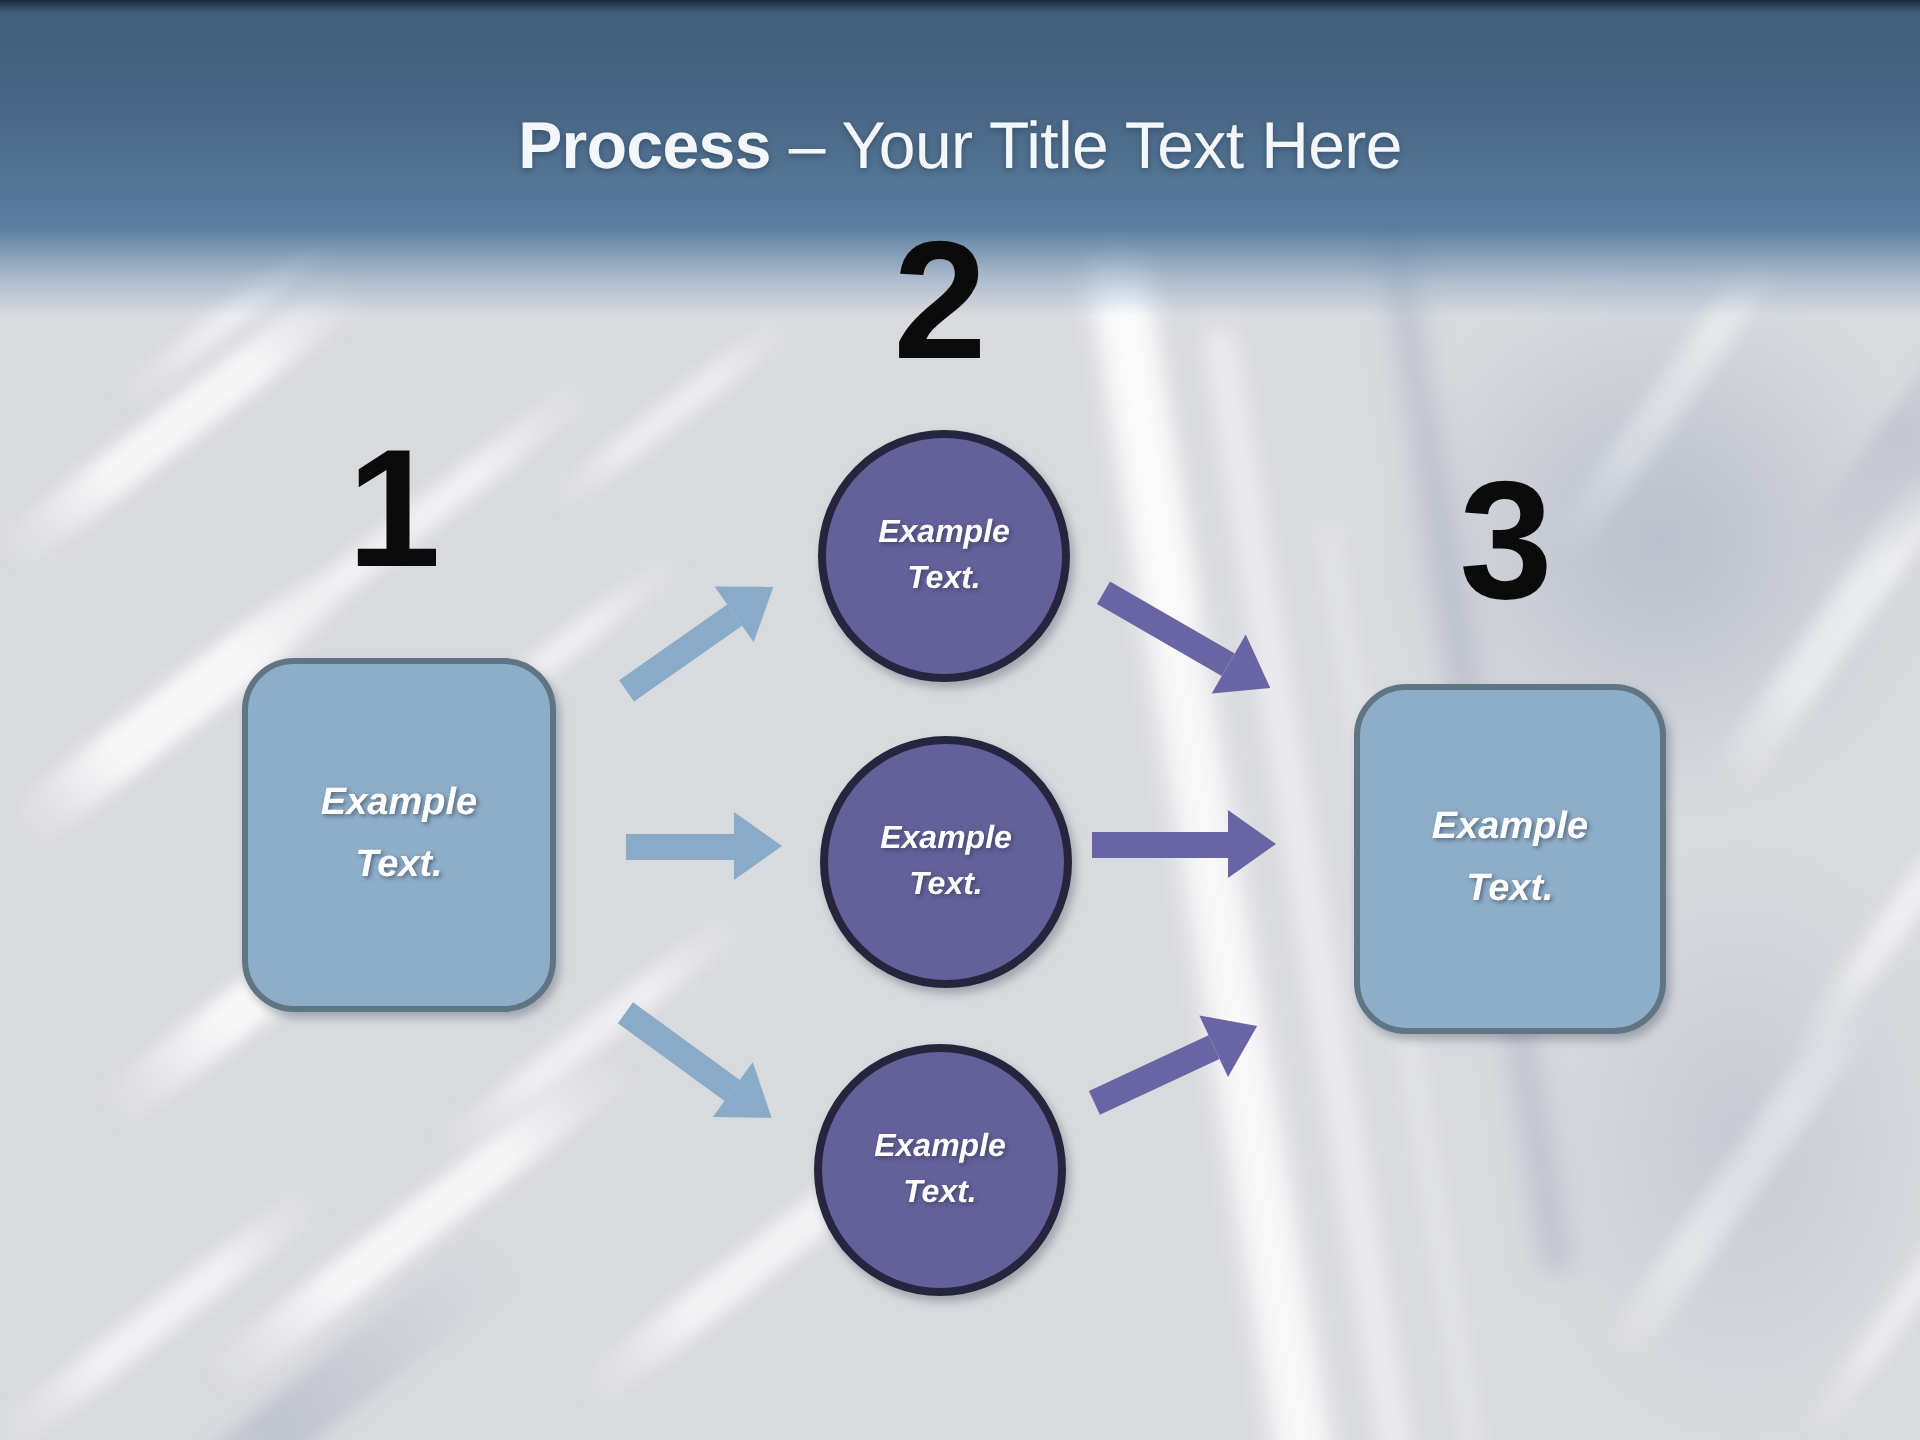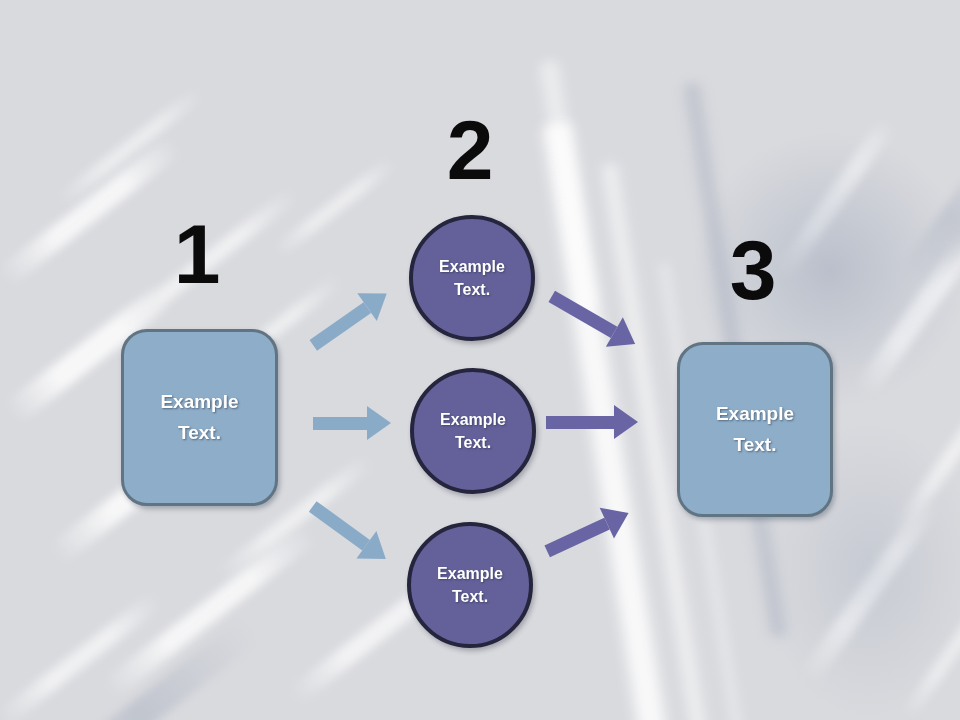--- a/index.html
+++ b/index.html
@@ -71,21 +71,21 @@
     border-radius:50%;
     box-shadow:2px 3px 5px rgba(40,40,60,0.3);
     display:flex; flex-direction:column; justify-content:center;
   }
   .circle-top    { left:409px; top:215px; }
   .circle-middle { left:410px; top:368px; }
   .circle-bottom { left:407px; top:522px; }
 
   
   .shape-text {
-    text-align:center; color:#ffffff; font-weight:bold; 
+    text-align:center; color:#ffffff; font-weight:bold; font-style:italic;
     text-shadow:1px 1px 2px rgba(40,50,70,0.55);
   }
   .pbox .shape-text    { font-size:19px; line-height:1.62; }
   .pcircle .shape-text { font-size:16px; line-height:1.45; }
   .shape-text span { display:block; }
 
   
   .arrow {
     position:absolute; height:34px;
     display:flex; align-items:center;
@@ -140,20 +140,25 @@
     <div class="streak" style="left:860px;top:450px;width:180px;height:16px;transform:rotate(-55deg);opacity:.55"></div>
     <div class="streak" style="left:760px;top:580px;width:220px;height:20px;transform:rotate(-55deg);opacity:.65"></div>
     <div class="streak" style="left:870px;top:640px;width:170px;height:14px;transform:rotate(-55deg);opacity:.5"></div>
     <div class="streak dark" style="left:0px;top:700px;width:280px;height:30px;transform:rotate(-38deg);opacity:.4"></div>
     <div class="streak dark" style="left:880px;top:200px;width:160px;height:40px;transform:rotate(-55deg);opacity:.35"></div>
 
     <div class="shade" style="left:690px;top:130px;width:280px;height:280px;"></div>
     <div class="shade" style="left:760px;top:420px;width:220px;height:300px;opacity:.6"></div>
   </div>
 
+  <div class="header">
+    <div class="title">
+      <span class="t-bold">Process</span><span class="t-rest">– Your Title Text Here</span>
+    </div>
+  </div>
 
   <div class="num" style="left:197px;top:212px;">1</div>
   <div class="num" style="left:470px;top:108px;">2</div>
   <div class="num" style="left:753px;top:228px;">3</div>
 
   <div class="pbox box-left">
     <div class="shape-text">
       <span>Example</span>
       <span>Text.</span>
     </div>

